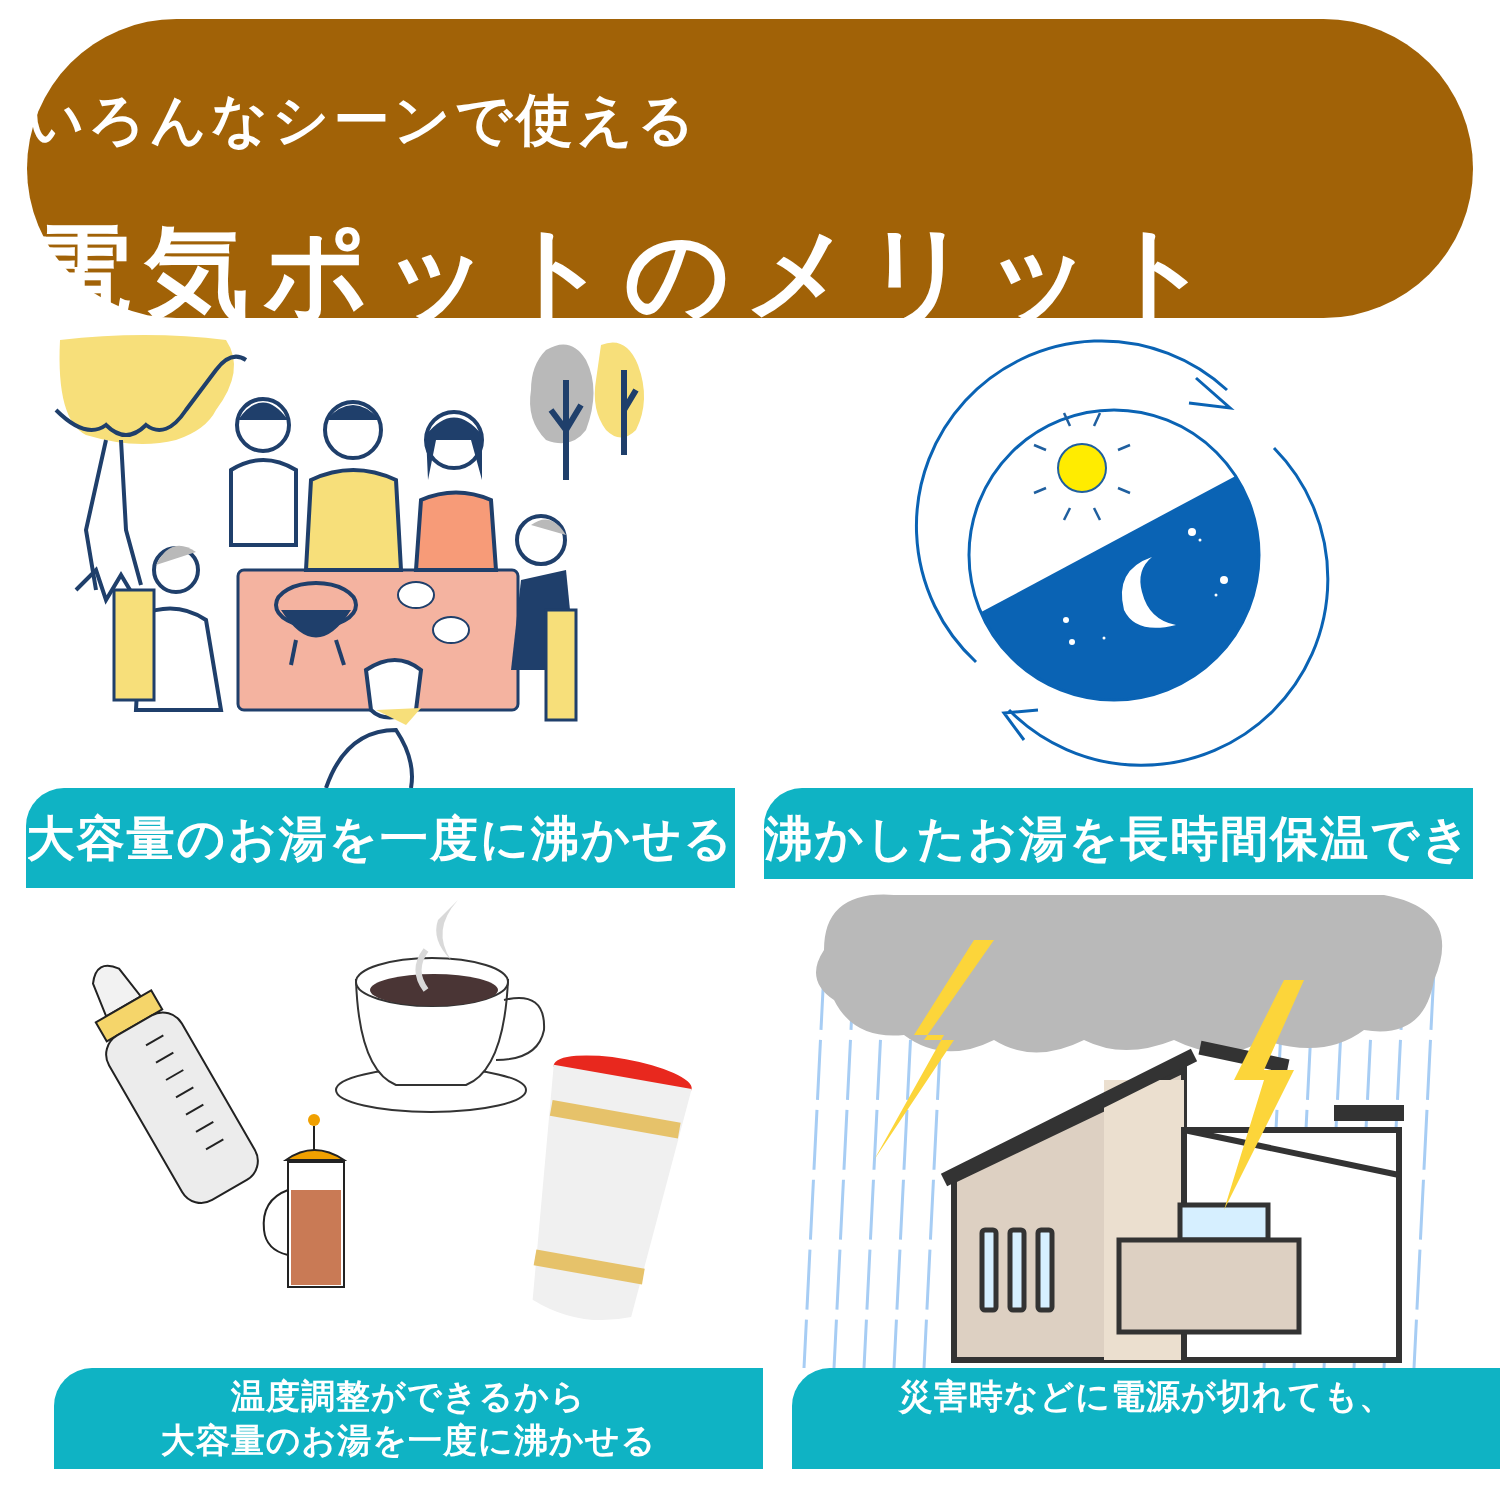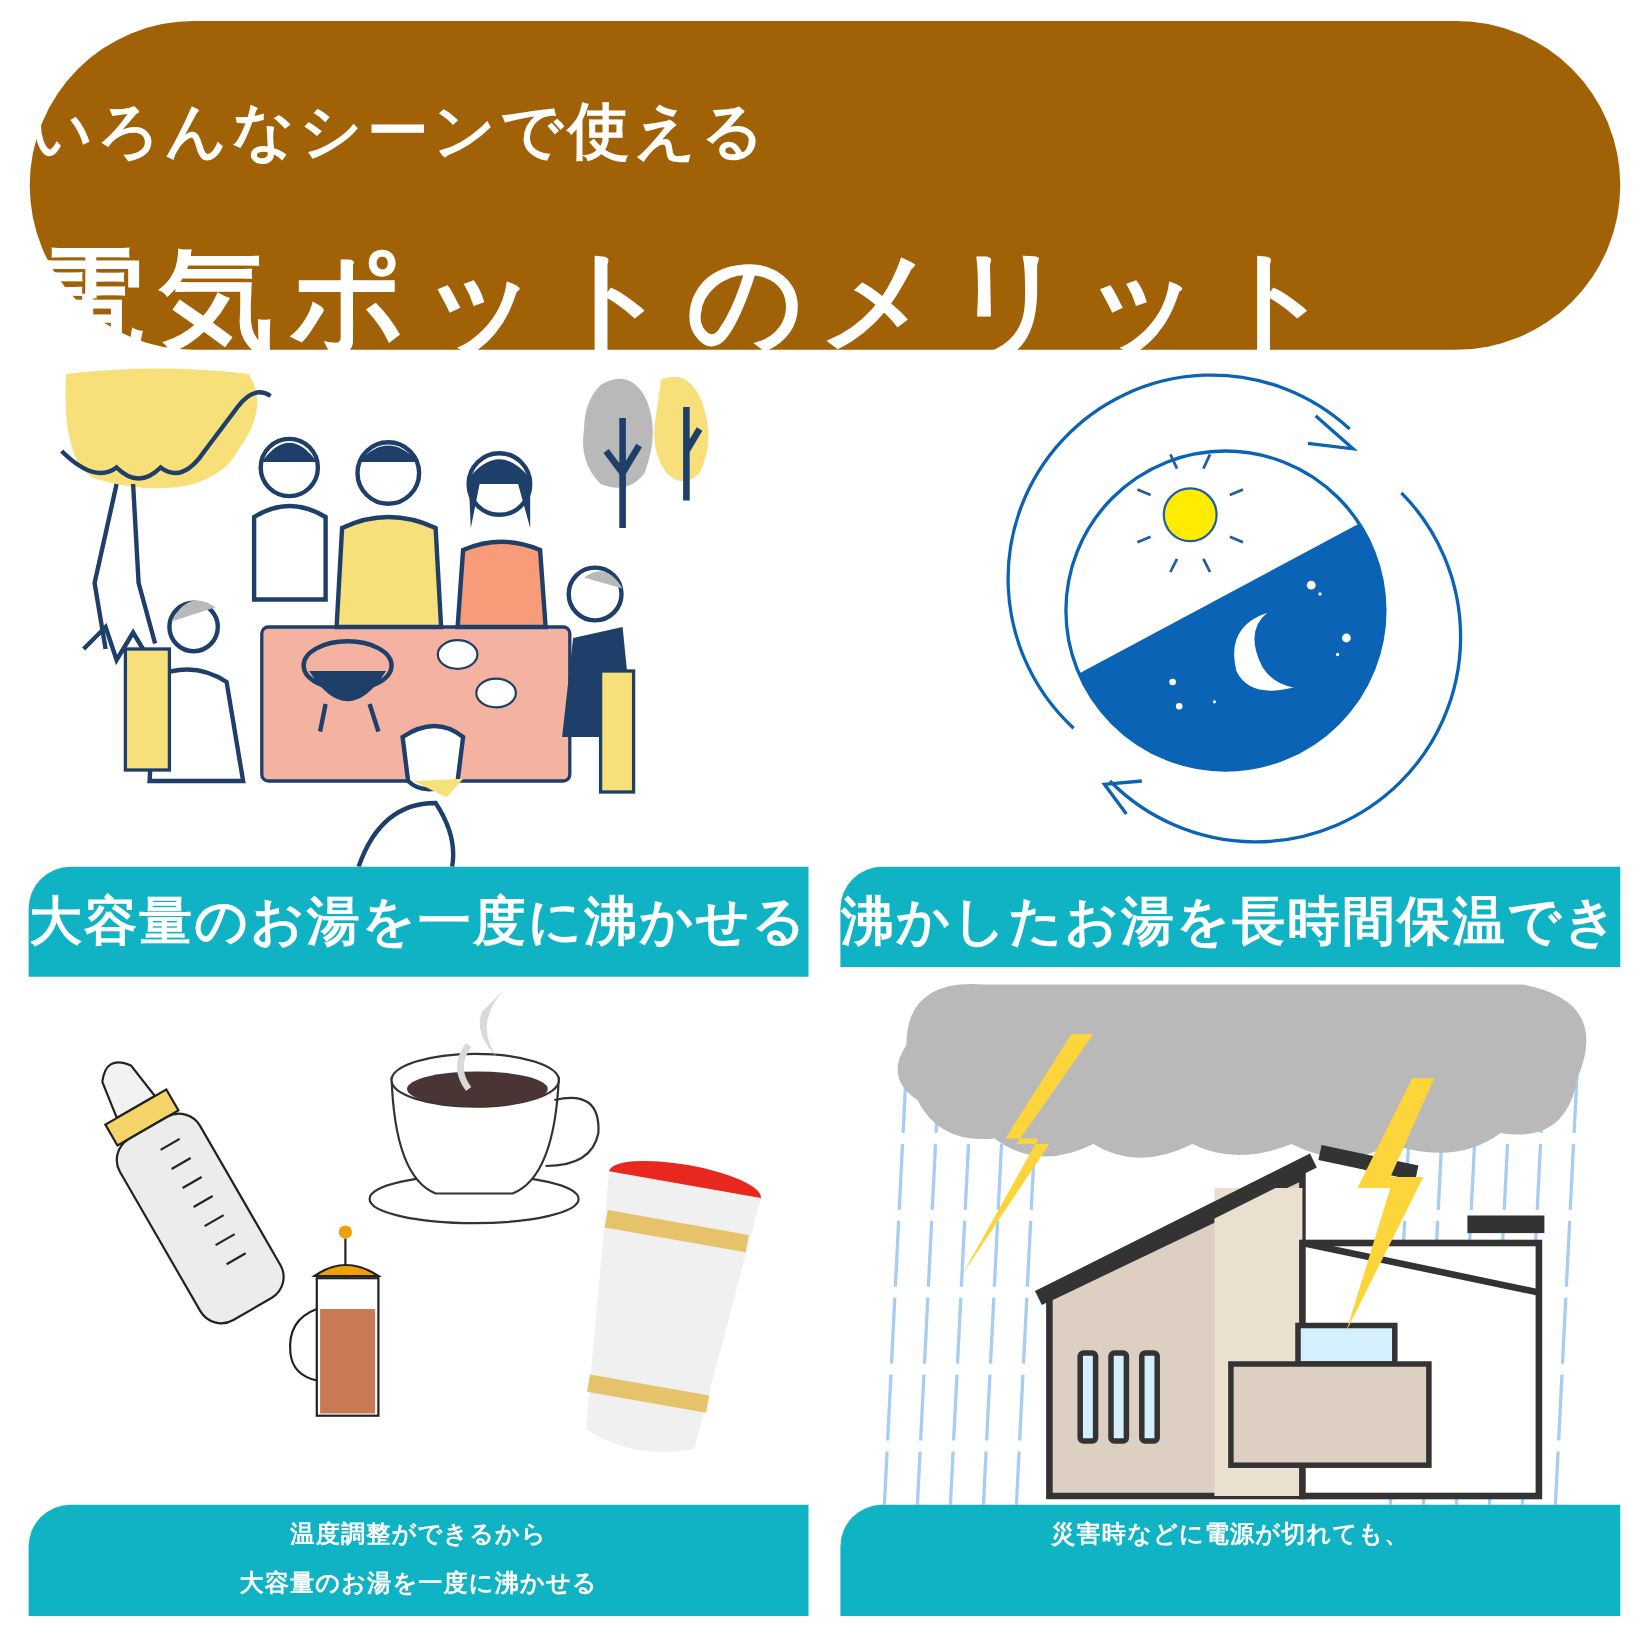--- a/index.html
+++ b/index.html
@@ -7,21 +7,21 @@
        font-family:"DejaVu Sans","Liberation Sans",sans-serif;}
   .header-pill{position:absolute;left:27px;top:19px;width:1446px;height:299px;
        border-radius:150px;background:#a16207;color:#fff;}
   .header-sub{position:absolute;left:0;right:0;top:66px;font-size:56px;font-weight:bold;letter-spacing:4px;line-height:70px;}
   .header-main{position:absolute;left:0;right:0;top:148px;font-size:104px;font-weight:bold;letter-spacing:14px;line-height:120px;margin-top:46px;}
   .panel{position:absolute;width:709px;}
   .illus{position:absolute;left:0;width:100%;}
   .label{position:absolute;background:#0fb3c4;color:#fff;text-align:center;
          border-top-left-radius:38px;font-weight:bold;}
   .label.single{font-size:48px;line-height:100px;letter-spacing:2px;}
-  .label.double{font-size:22px;line-height:44px;padding-top:6px;letter-spacing:1px;}
+  .label.double{font-size:34px;line-height:44px;padding-top:6px;letter-spacing:1px;margin-left:28px;}
   .label span{display:block;}
 </style>
 </head>
 <body>
 
 <div class="header-pill">
   <div class="header-sub">いろんなシーンで使える</div>
   <div class="header-main">電気ポットのメリット</div>
 </div>
 

